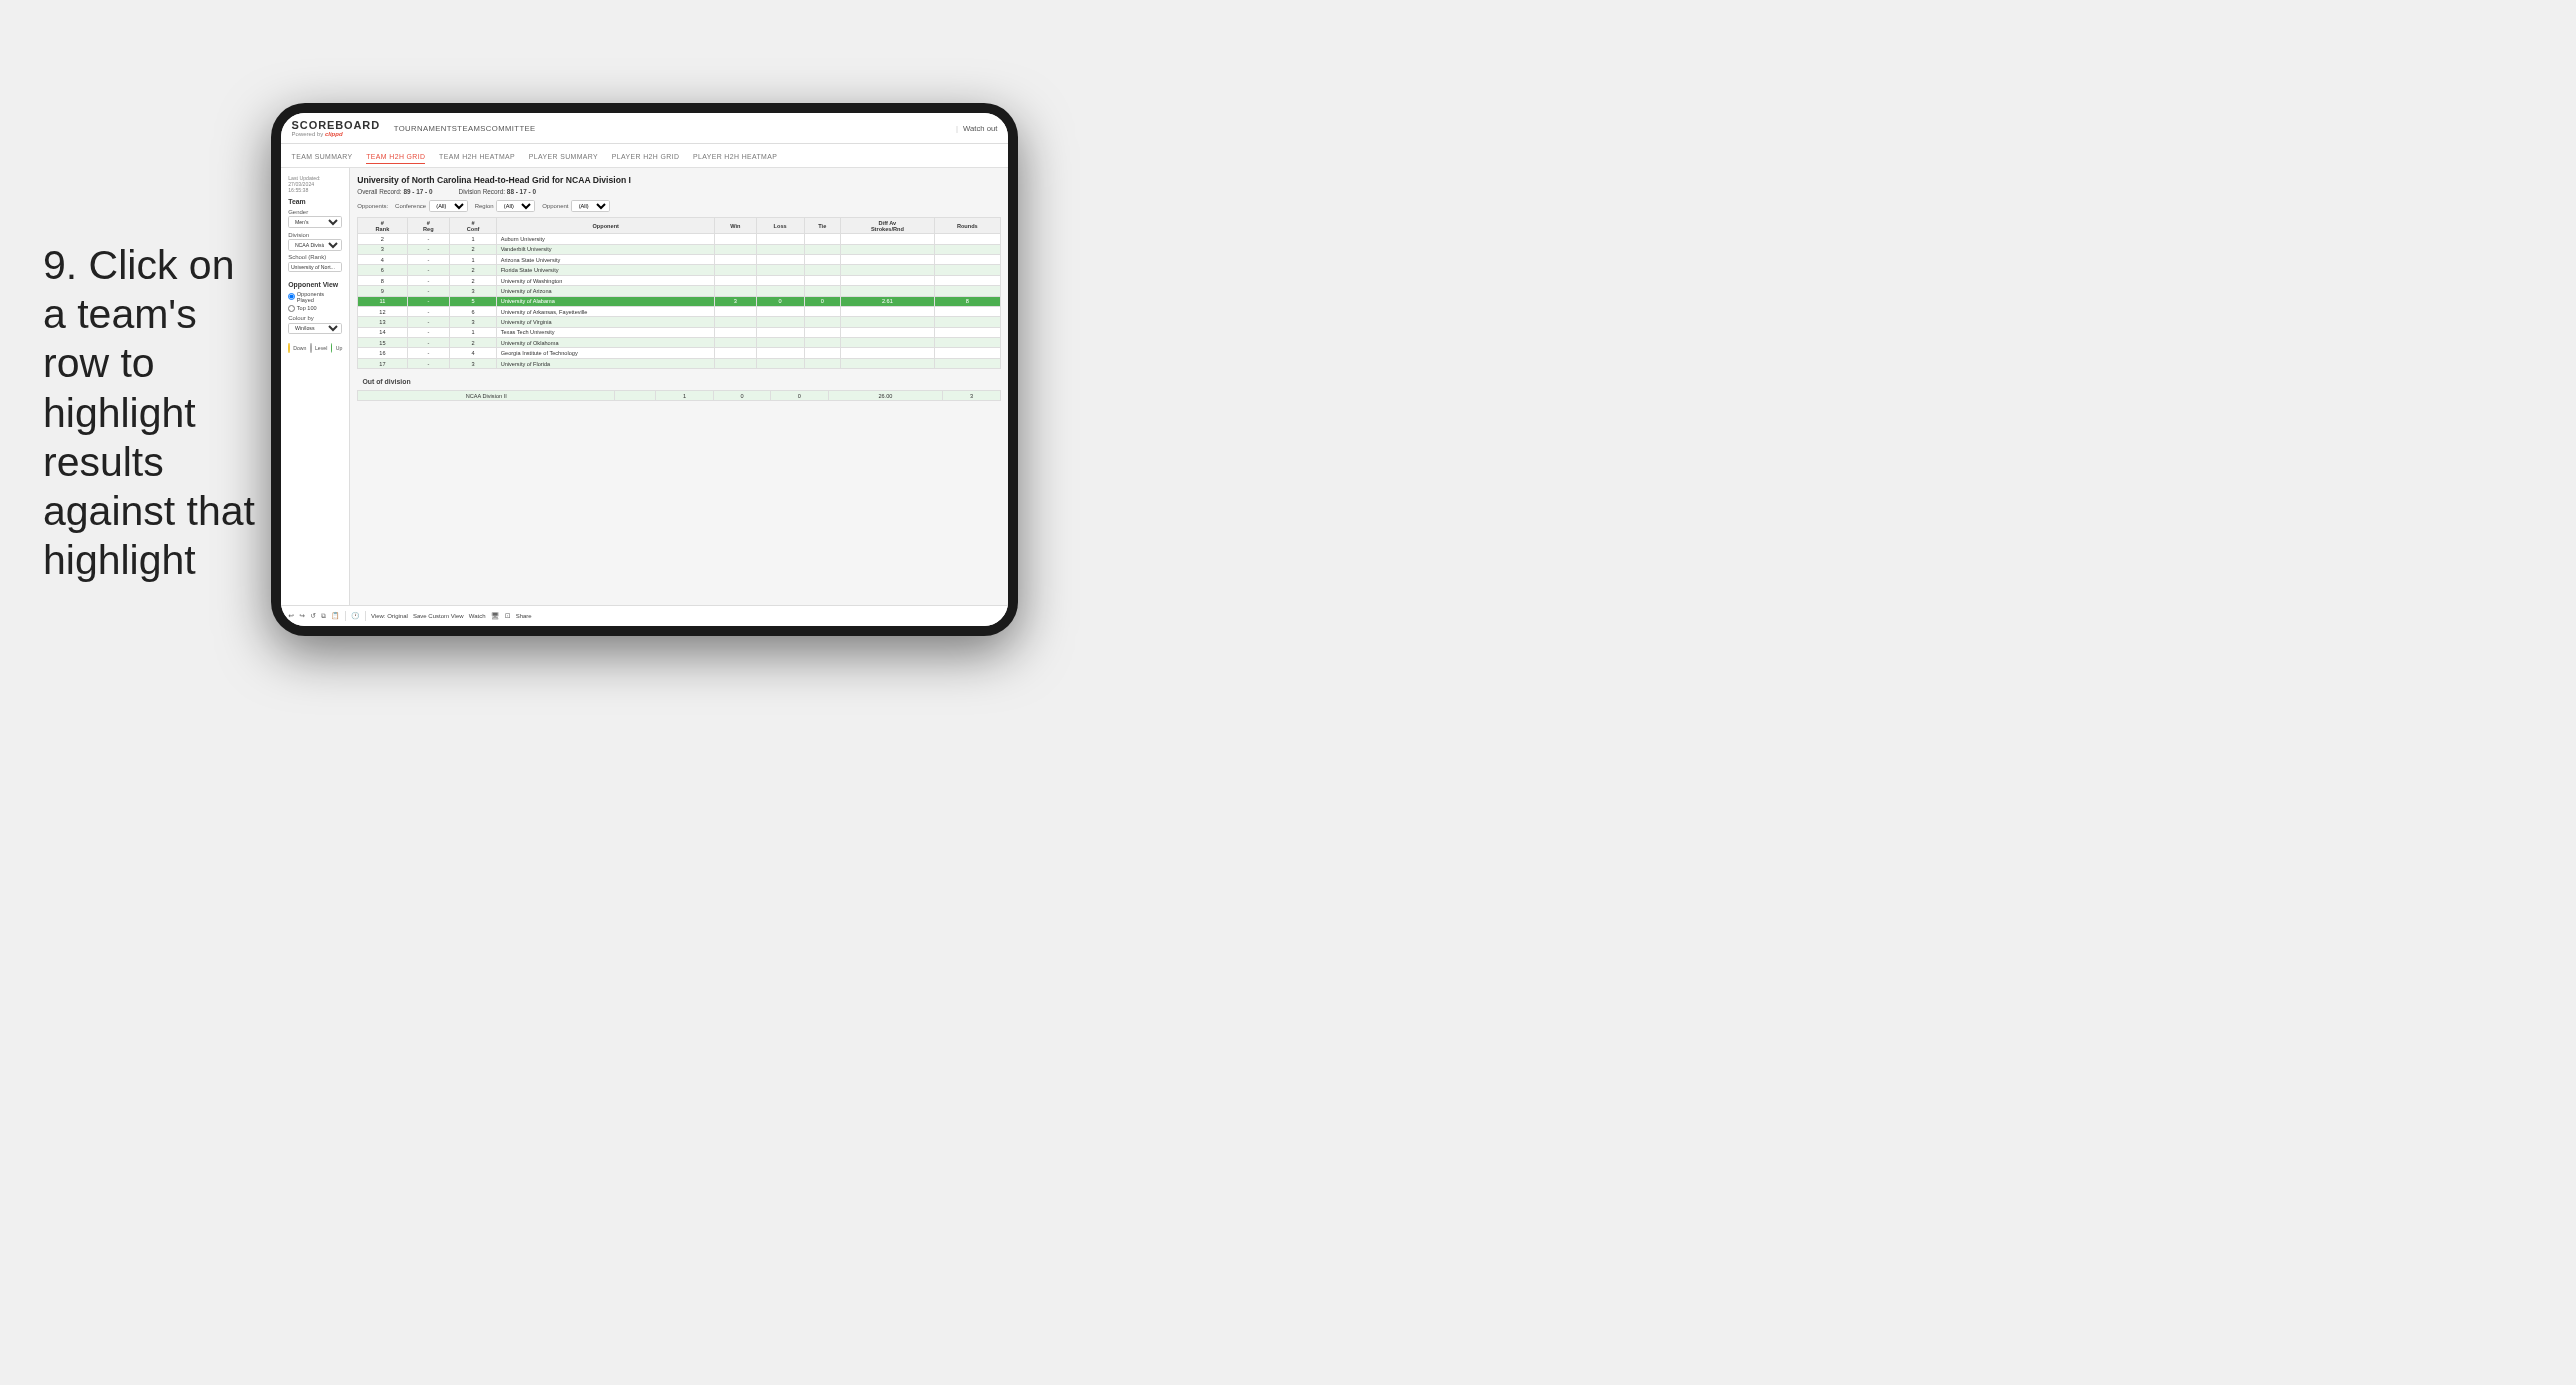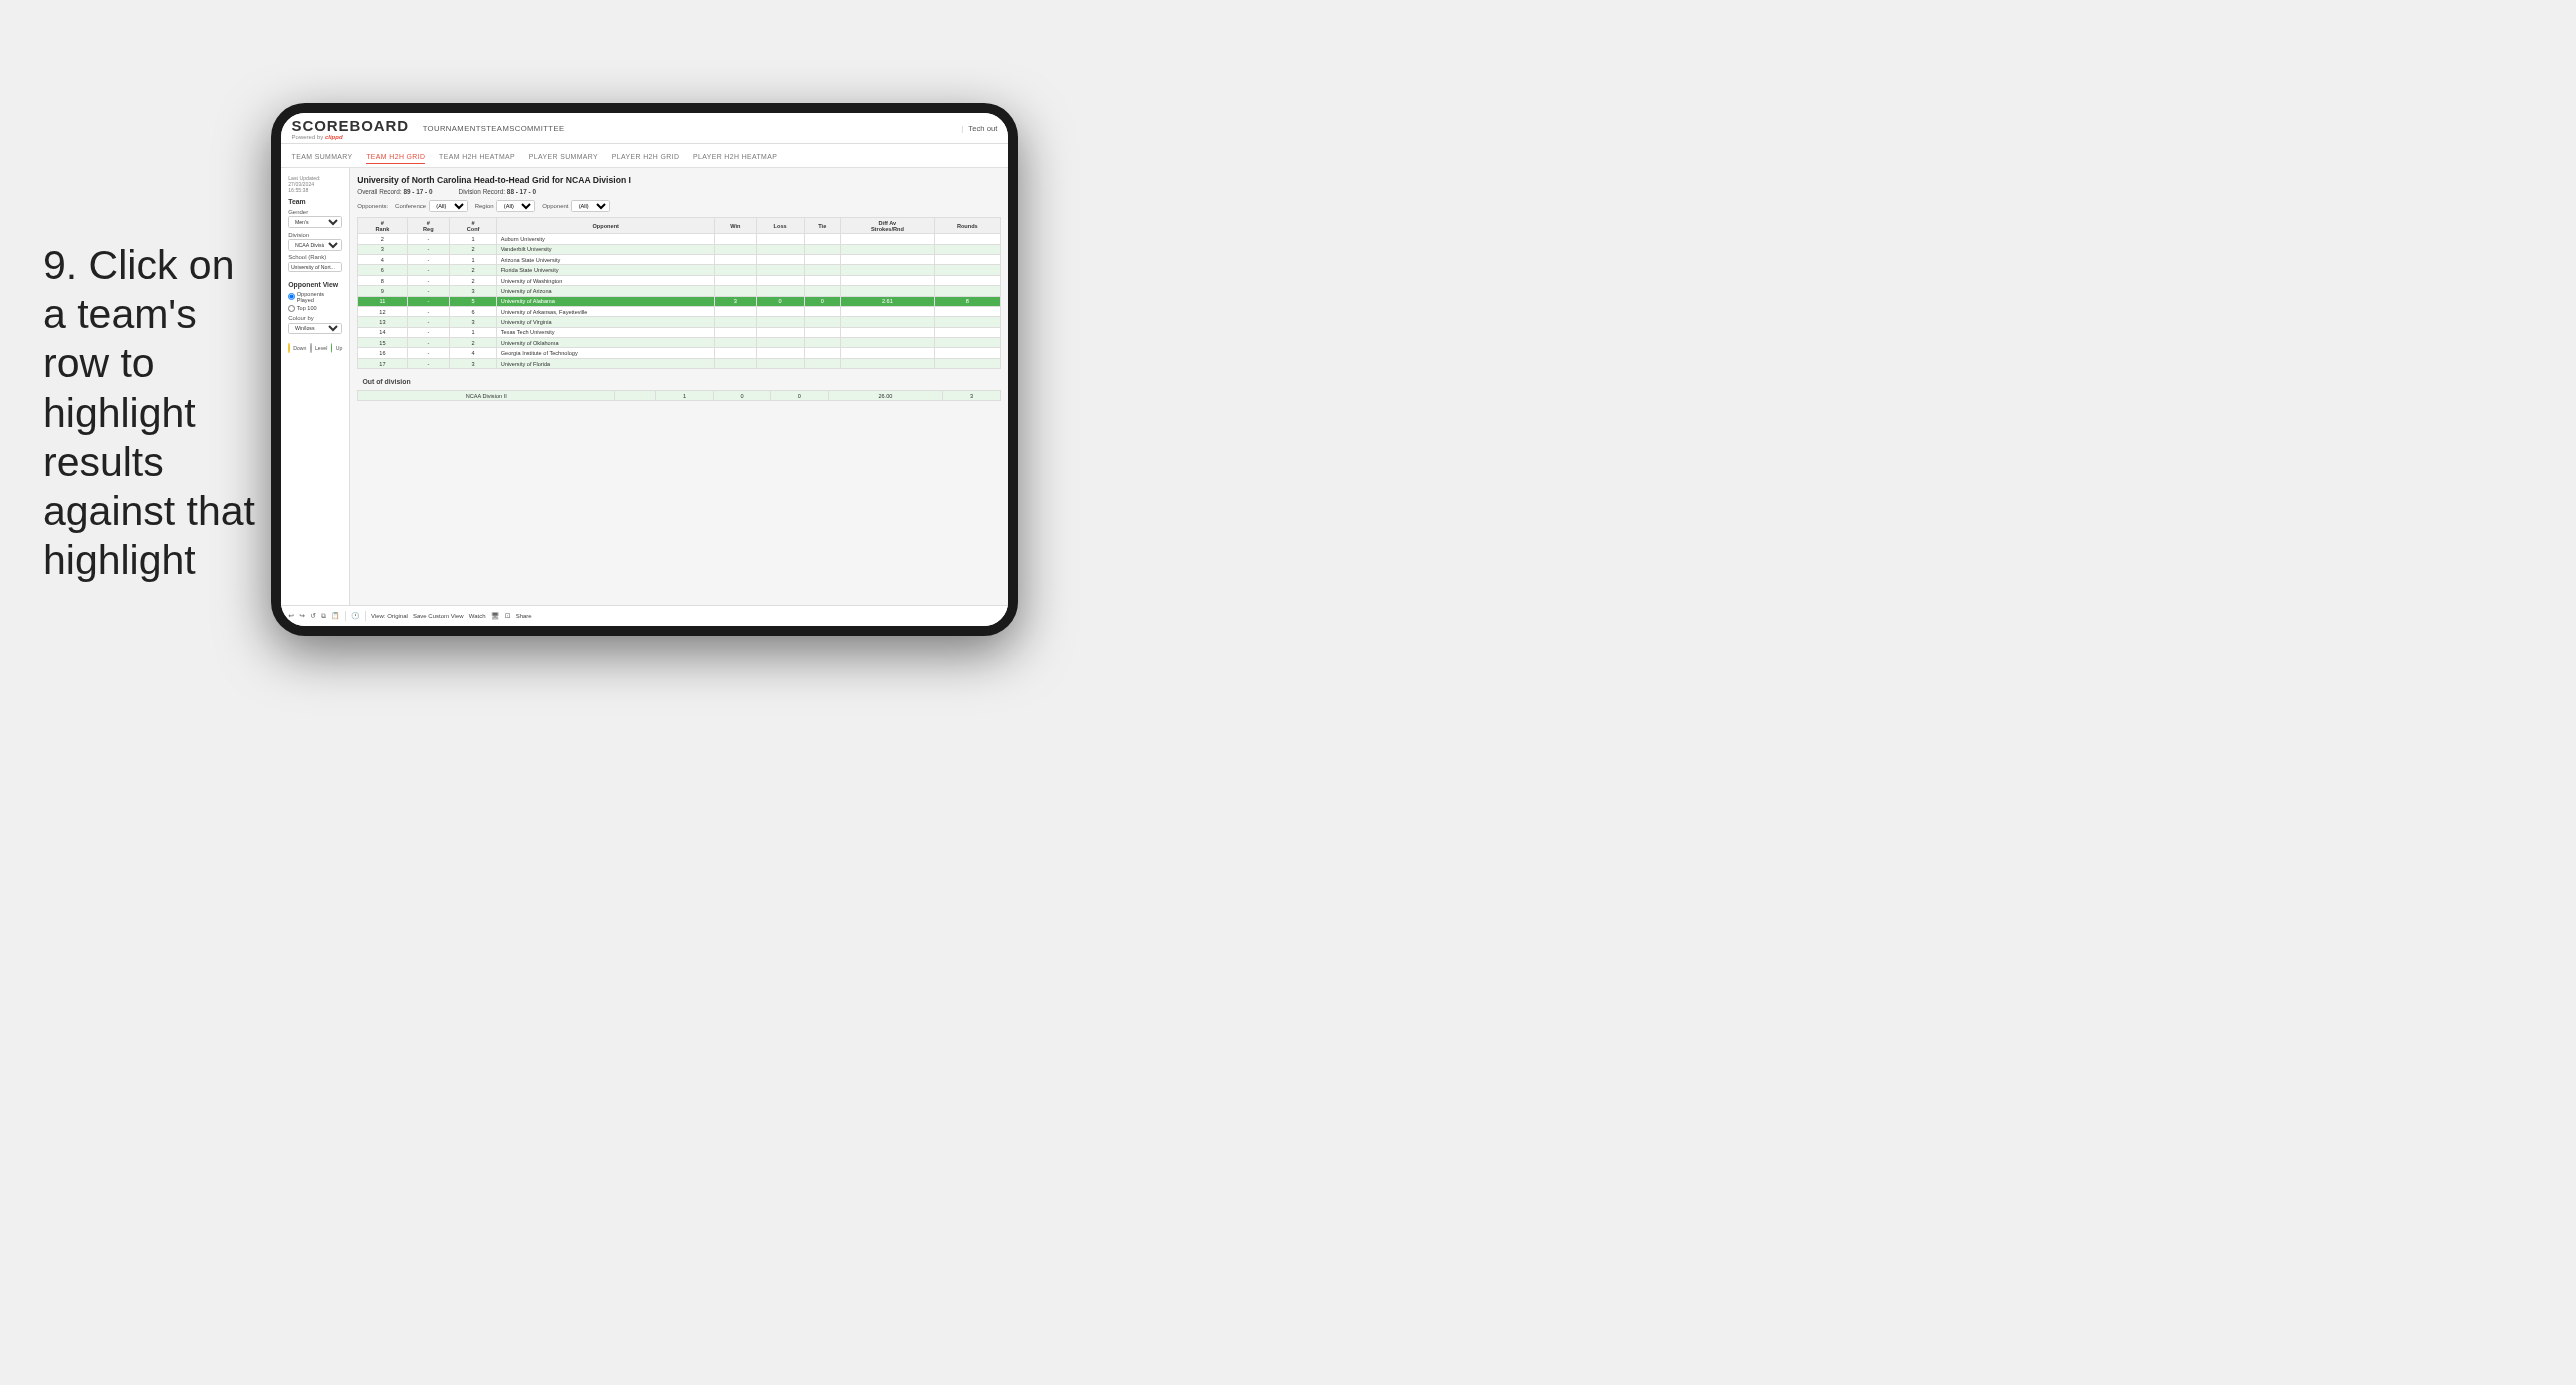--- a/index.html
+++ b/index.html
@@ -58,21 +58,21 @@
       flex-shrink: 0;
     }
 
     .logo-area {
       display: flex;
       flex-direction: column;
       margin-right: 13.7px;
     }
 
     .logo-scoreboard {
-      font-size: 15px;
+      font-size: 11px;
       font-weight: bold;
       color: #333;
       letter-spacing: 0.9px;
     }
 
     .logo-powered {
       font-size: 6px;
       color: #888;
     }
 
@@ -396,21 +396,21 @@
         <span class="logo-powered">
           Powered by <span>clippd</span>
         </span>
       </div>
       <div class="nav-items">
         <span class="nav-item">TOURNAMENTS</span>
         <span class="nav-item">TEAMS</span>
         <span class="nav-item">COMMITTEE</span>
       </div>
       <span class="nav-separator">|</span>
-      <span class="sign-out">Tech out</span>
+      <span class="sign-out">Watch out</span>
     </div>
 
     <div class="sub-nav">
       <span class="sub-nav-item">TEAM SUMMARY</span>
       <span class="sub-nav-item active">TEAM H2H GRID</span>
       <span class="sub-nav-item">TEAM H2H HEATMAP</span>
       <span class="sub-nav-item">PLAYER SUMMARY</span>
       <span class="sub-nav-item">PLAYER H2H GRID</span>
       <span class="sub-nav-item">PLAYER H2H HEATMAP</span>
     </div>

